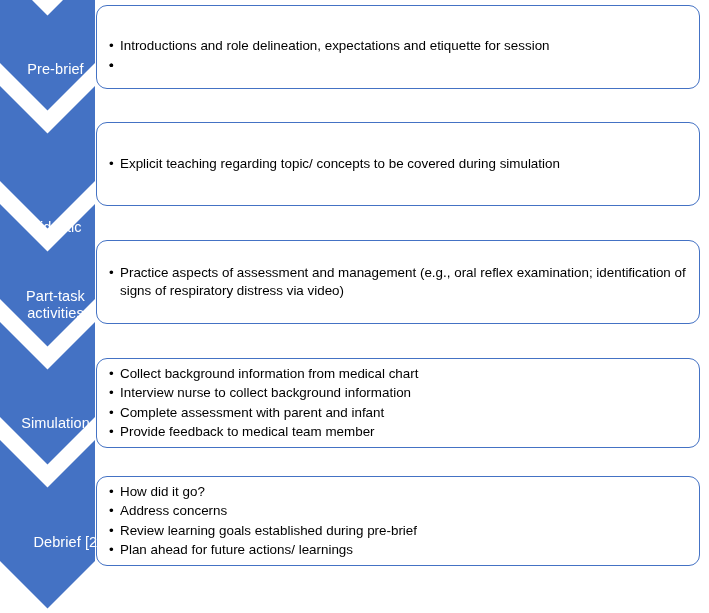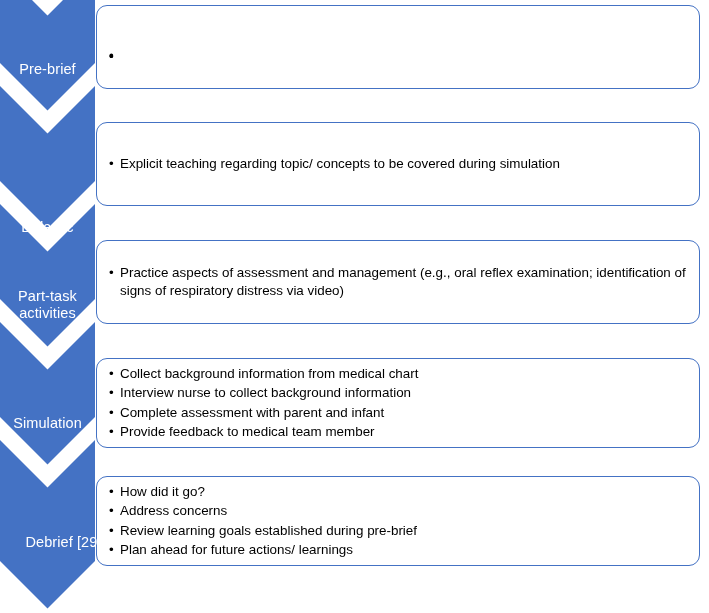--- a/index.html
+++ b/index.html
@@ -38,20 +38,21 @@
     position: absolute;
     left: 0;
     width: 95px;
     text-align: center;
     color: #ffffff;
     font-family: "Liberation Sans", sans-serif;
     font-size: 14.5px;
     line-height: 1.15;
     letter-spacing: 0.1px;
     z-index: 4;
+    padding-left: 8px;
   }
 
   
   .content-box {
     position: absolute;
     left: 96px;
     width: 604px;
     box-sizing: border-box;
     background: #ffffff;
     border: 1.4px solid #4472C4;
@@ -116,20 +117,21 @@
     <div>Simulation</div>
   </div>
   <div class="stage-label" style="top:534px;margin-left:16px;">
     <div>Debrief [29]</div>
   </div>
 
   <div class="content-box" style="top:5px; height:84px;">
     <ul class="bullet-list">
       <li class="bullet-item">
         <span class="dot">•</span>
+        <span>Introductions and role delineation, expectations and etiquette for session</span>
       </li>
       <li class="bullet-item">
         <span class="dot">•</span>
       </li>
       <li class="bullet-item">
         <span class="dot">•</span>
       </li>
     </ul>
   </div>
 

